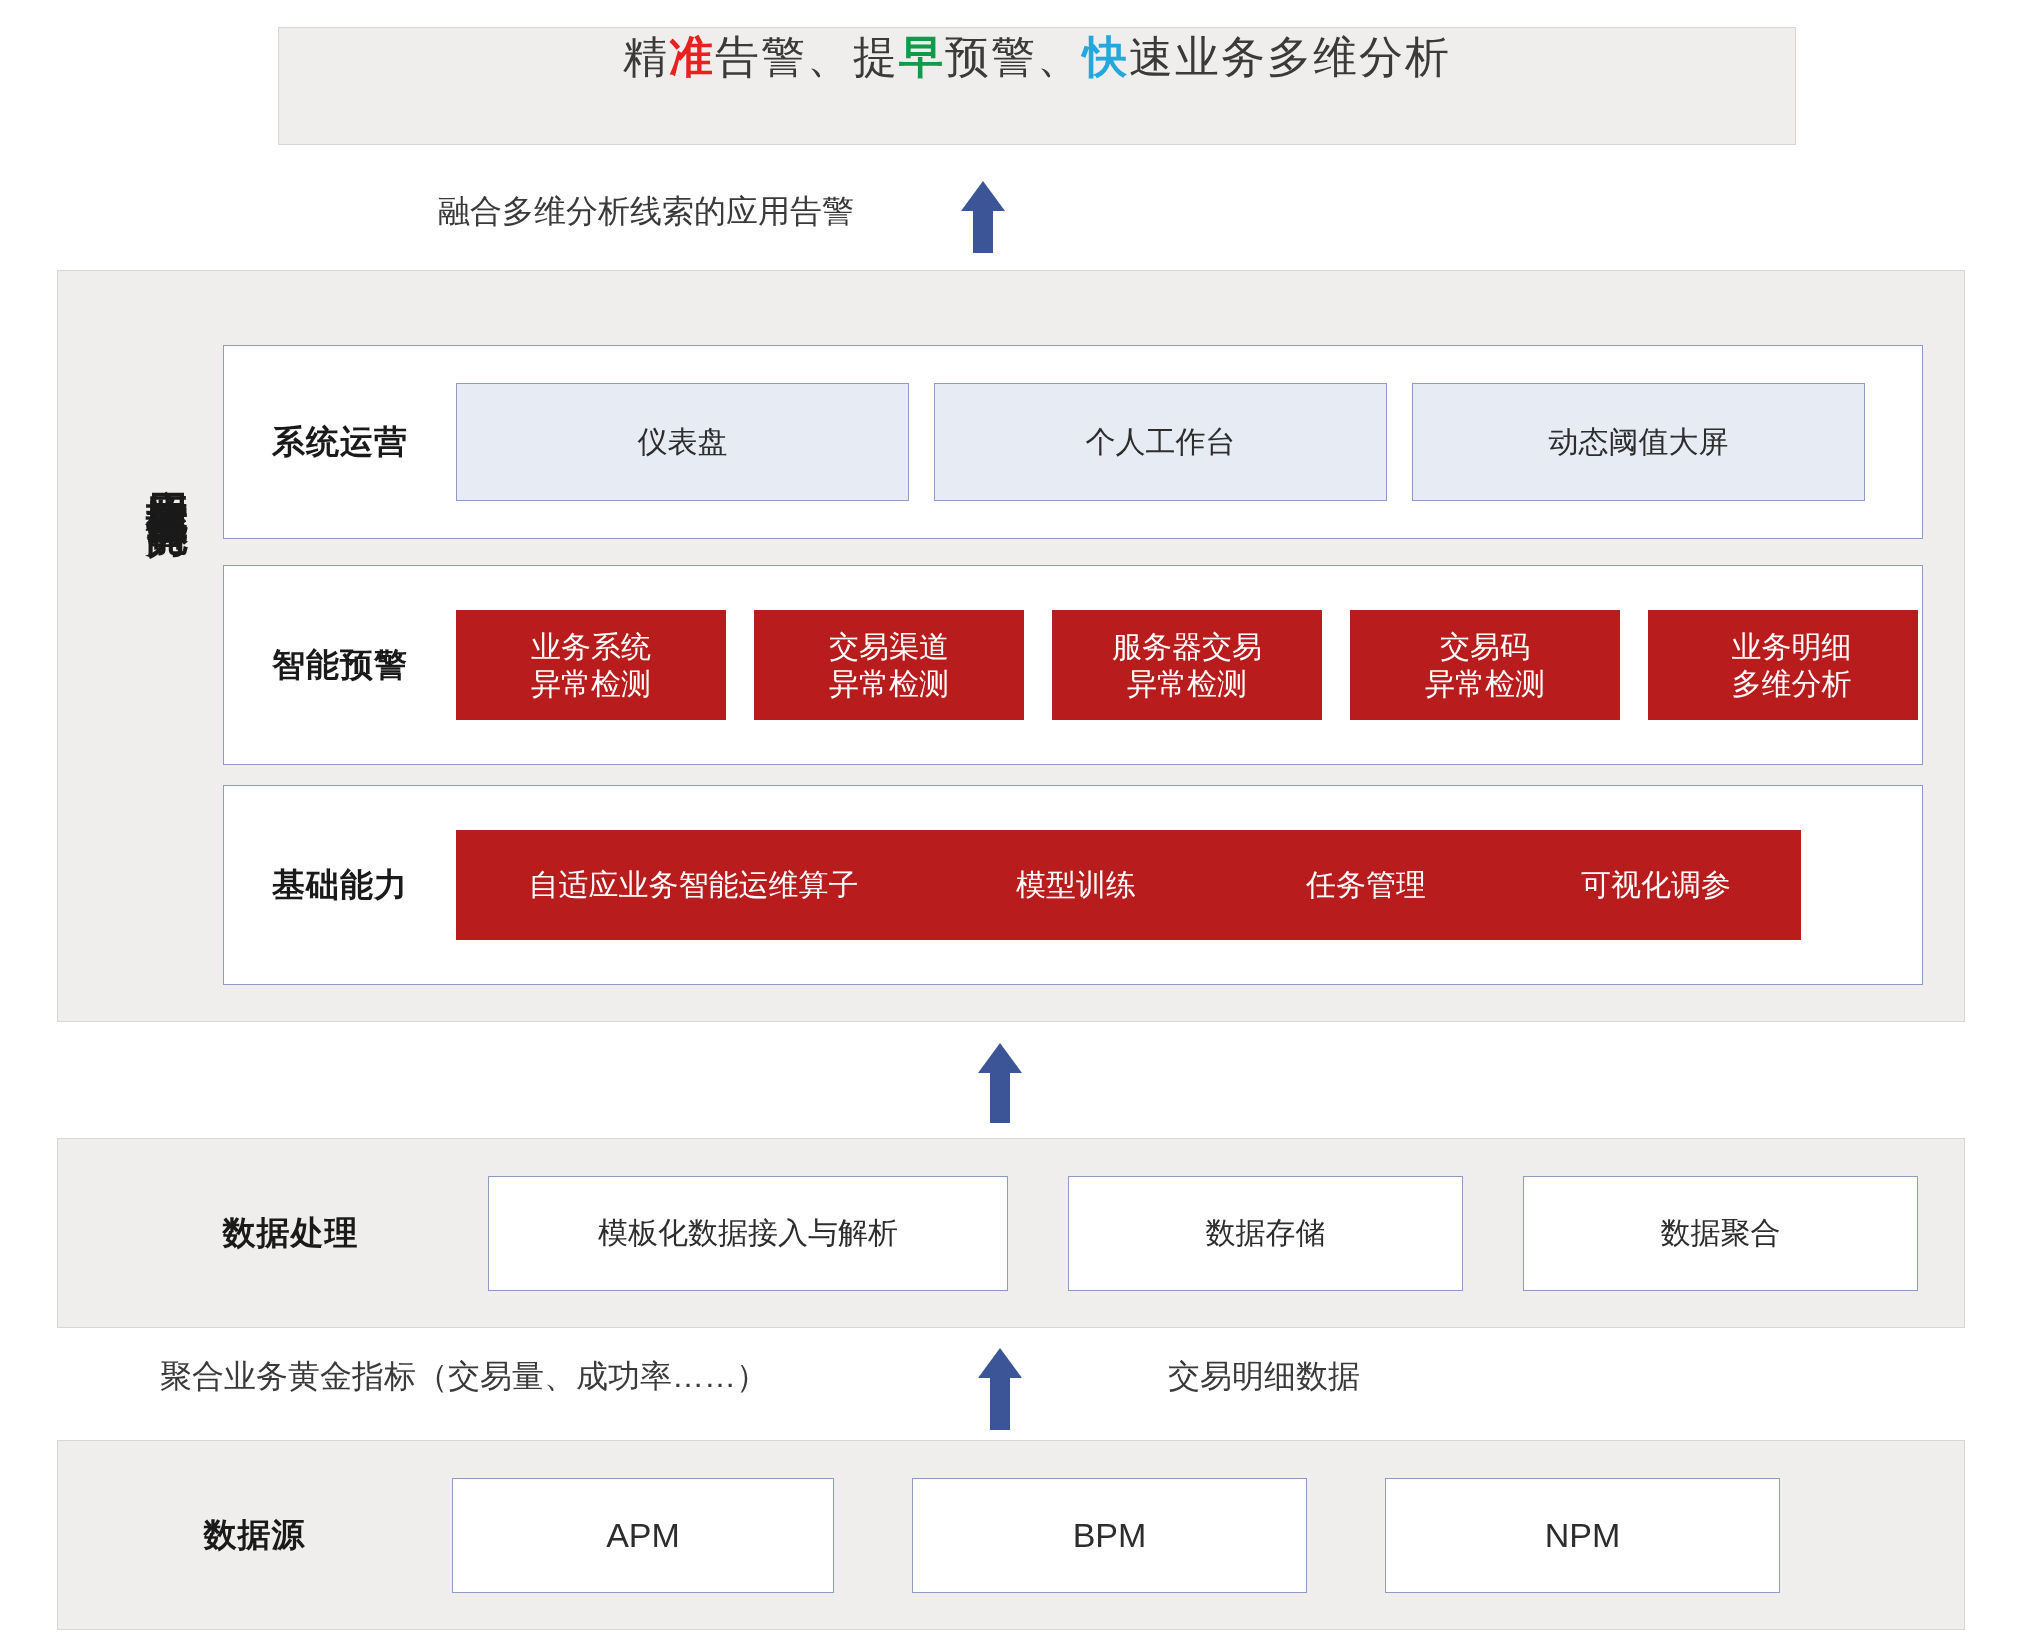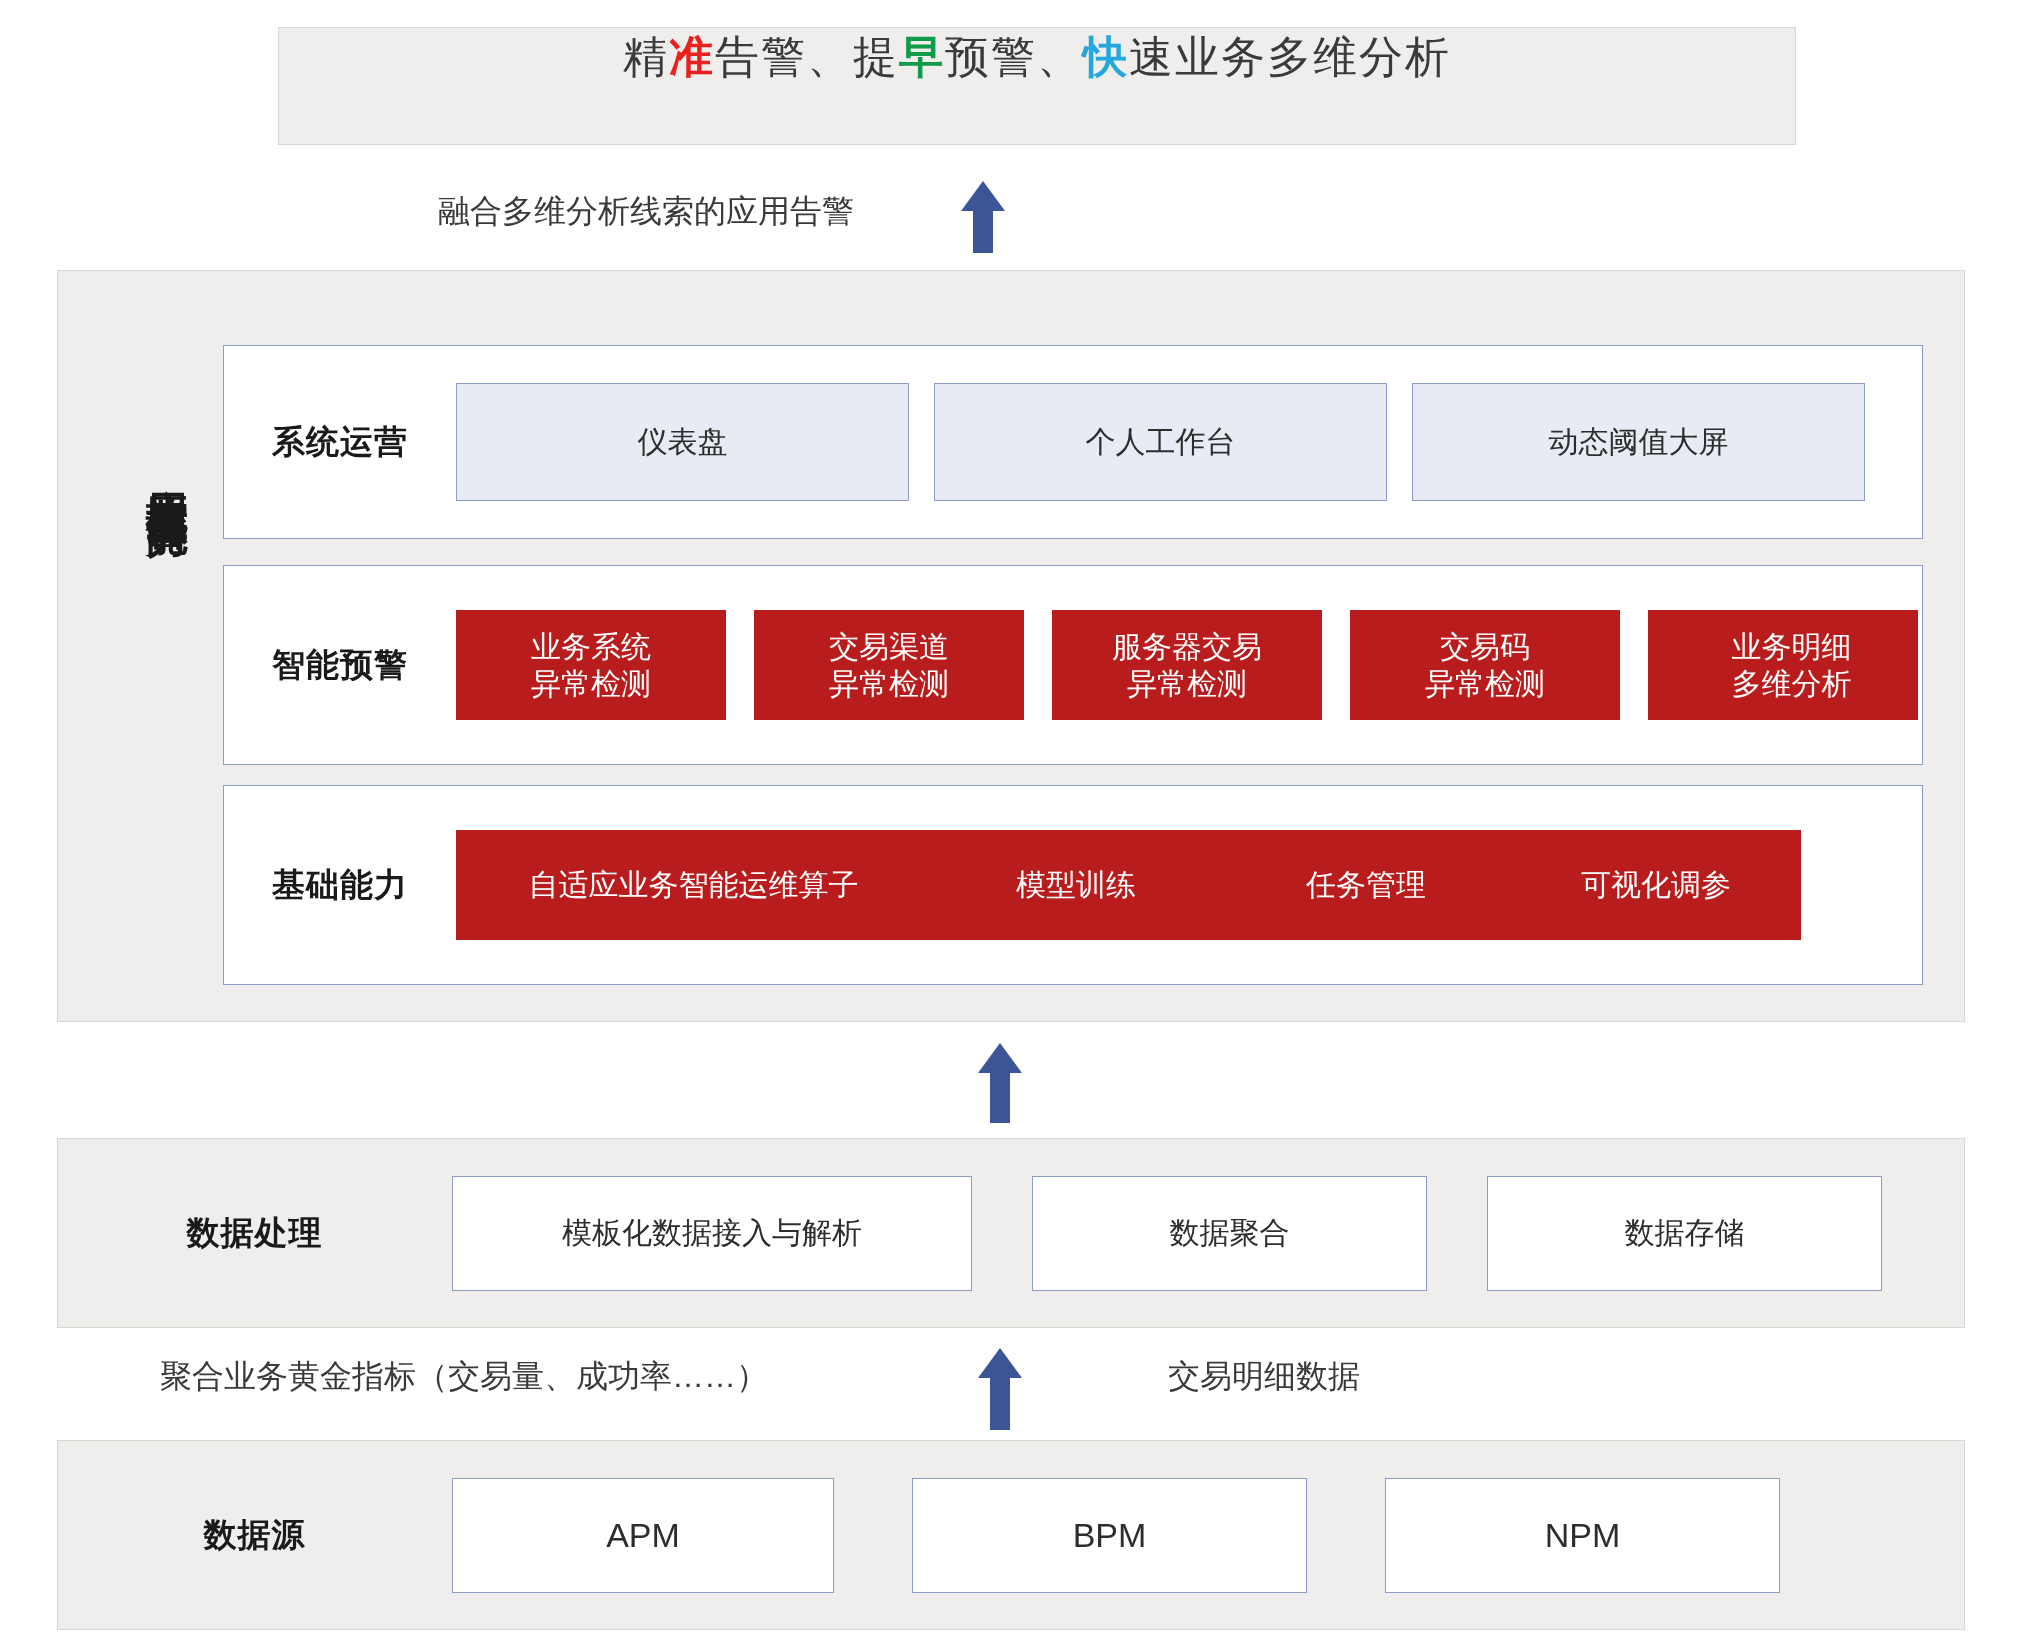--- a/index.html
+++ b/index.html
@@ -83,21 +83,21 @@
 
   
   #row-base .tile{height:110px;}
   #base-t0{width:475px;}
   #base-t1{width:290px;}
   #base-t2{width:290px;}
   #base-t3{width:290px;margin-right:0;}
 
   
   #dp-panel{left:57px;top:1138px;width:1908px;height:190px;}
-  #dp-inner{position:absolute;left:57px;top:1138px;width:1908px;height:190px;display:flex;align-items:center;}
+  #dp-inner{position:absolute;left:57px;top:1138px;width:1908px;height:190px;display:flex;align-items:center;padding-left:36px;}
   #dp-label{width:395px;flex:0 0 395px;display:flex;align-items:center;justify-content:center;}
   #dp-tiles{flex:1;display:flex;align-items:center;}
   #dp-tiles .tile{height:115px;margin-right:60px;}
   #dp-t0{width:520px;}
   #dp-t1{width:395px;}
   #dp-t2{width:395px;margin-right:0;}
 
   
   #ds-panel{left:57px;top:1440px;width:1908px;height:190px;}
   #ds-inner{position:absolute;left:57px;top:1440px;width:1908px;height:190px;display:flex;align-items:center;}
@@ -172,22 +172,22 @@
   <div class="shaft"></div>
 </div>
 
 <div class="panel" id="dp-panel"></div>
 <div id="dp-inner">
   <div id="dp-label">
     <div class="row-label">数据处理</div>
   </div>
   <div id="dp-tiles">
     <div class="tile tile-white" id="dp-t0">模板化数据接入与解析</div>
+    <div class="tile tile-white" id="dp-t2">数据存储</div>
     <div class="tile tile-white" id="dp-t1">数据聚合</div>
-    <div class="tile tile-white" id="dp-t2">数据存储</div>
   </div>
 </div>
 
 <div id="arrow-mid-label-left">聚合业务黄金指标（交易量、成功率……）</div>
 <div id="arrow-mid-label-right">交易明细数据</div>
 <div class="arrow" id="arrow-bottom">
   <div class="head"></div>
   <div class="shaft"></div>
 </div>
 

